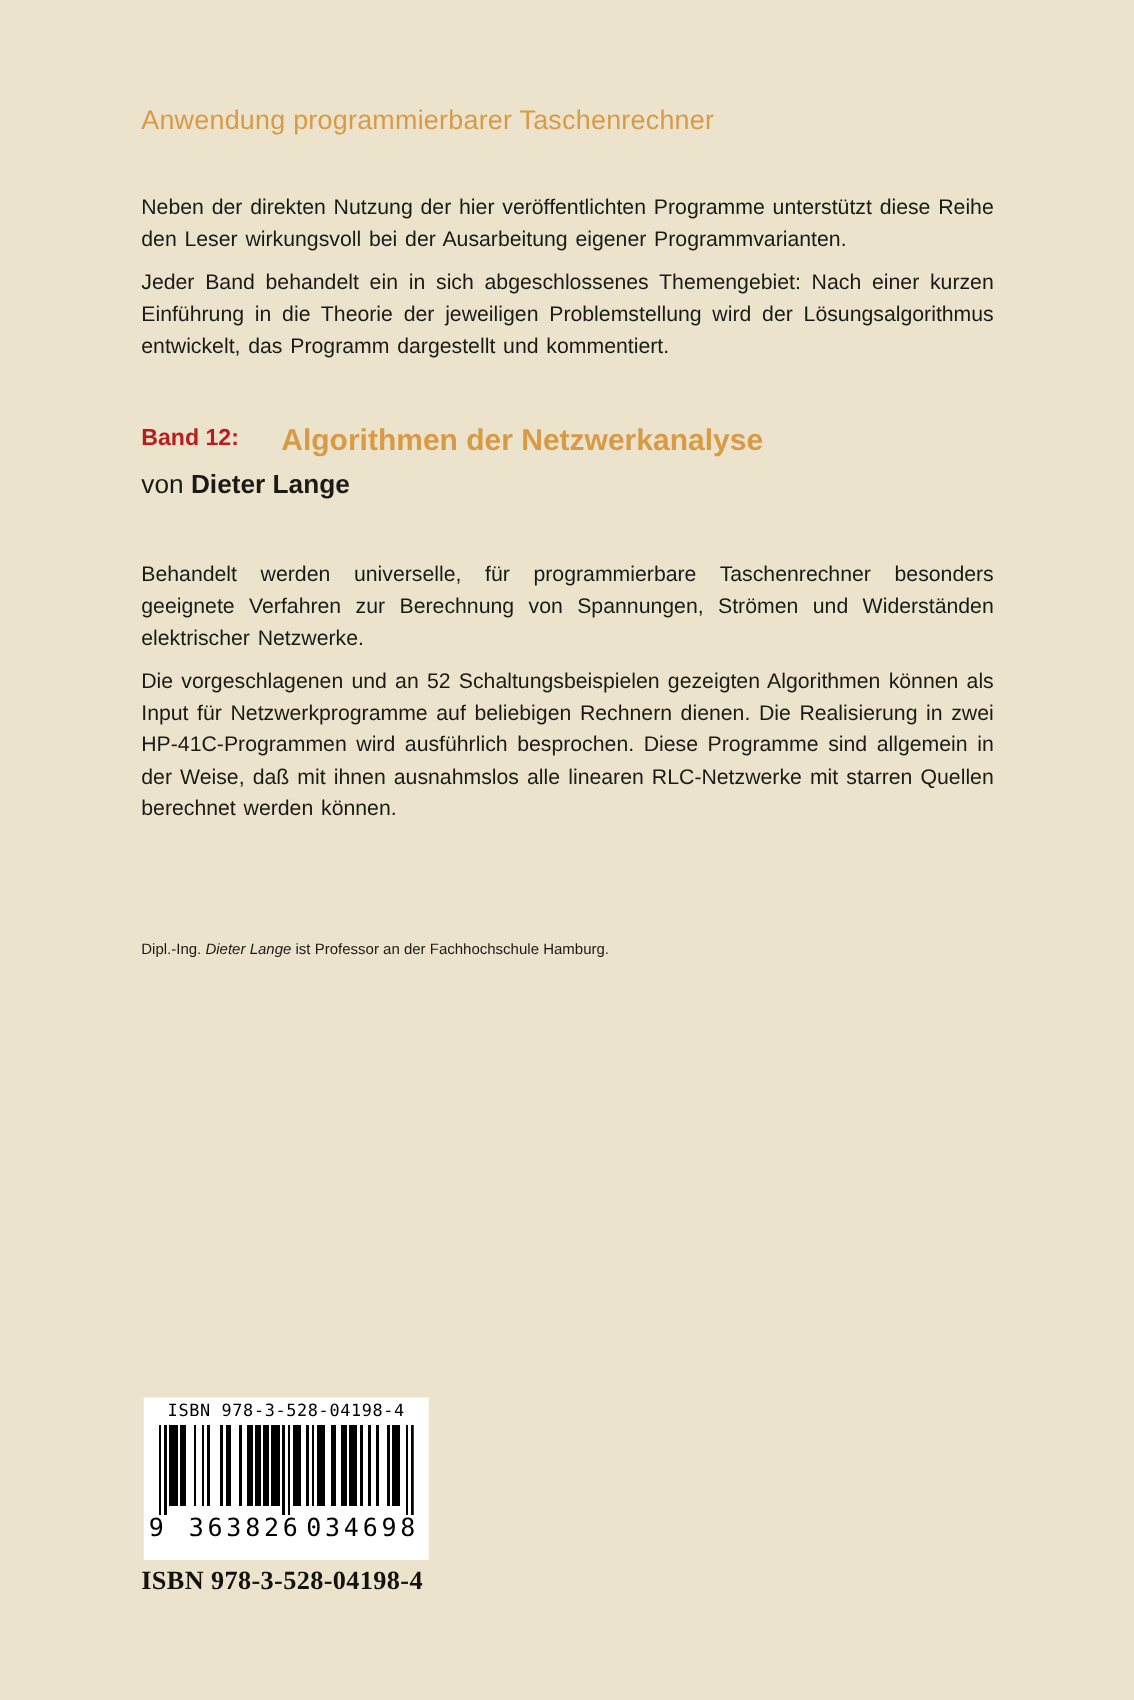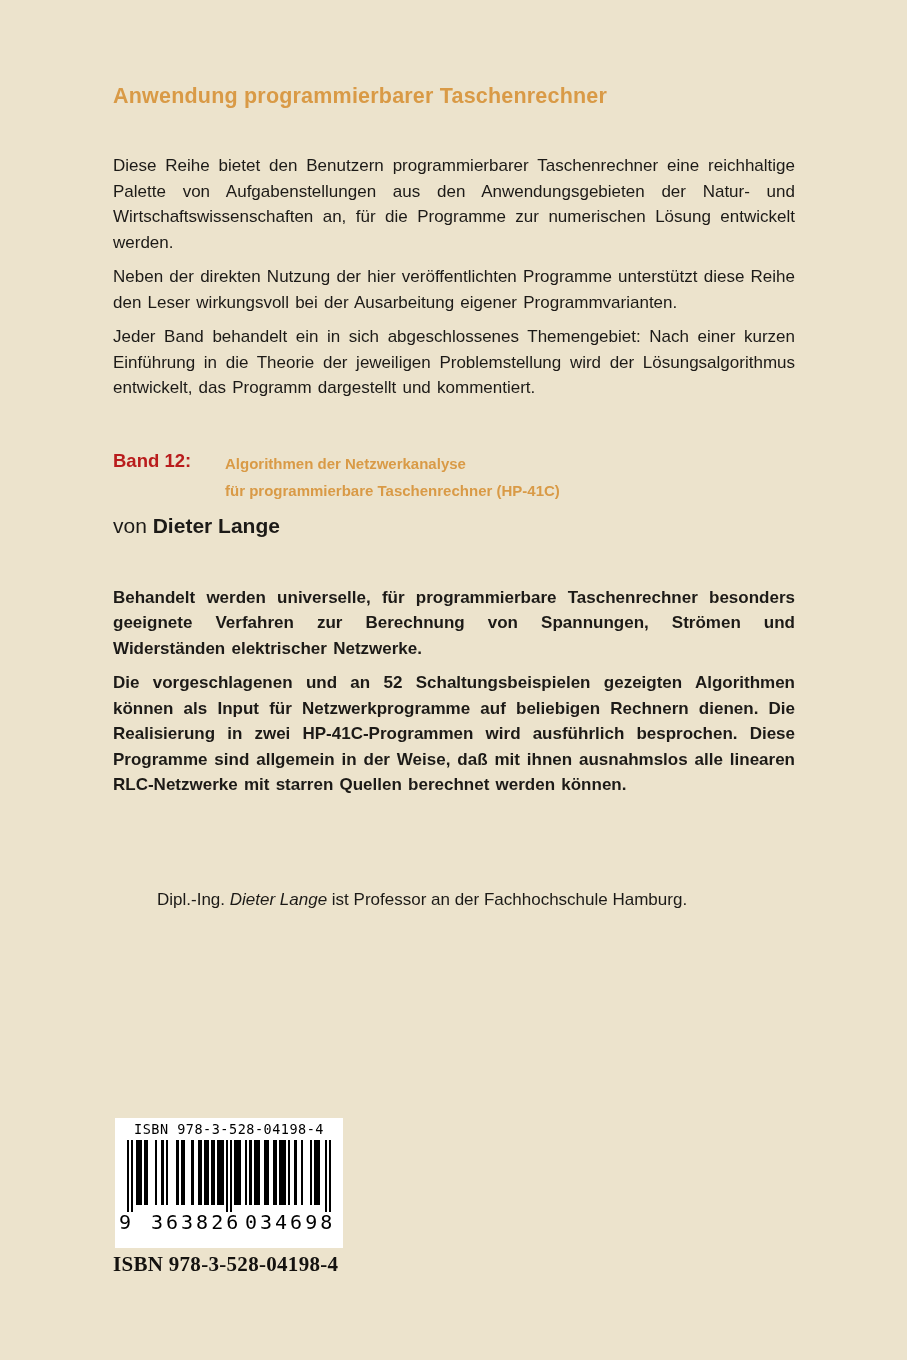--- a/index.html
+++ b/index.html
@@ -21,21 +21,21 @@
   }
   .content {
     position: absolute;
     left: 113px;
     right: 112px;
     top: 0;
   }
   .series-title {
     margin-top: 84px;
     font-size: 21.5px;
-    font-weight: bold;
+    font-weight: normal;
     color: #d99a46;
     letter-spacing: 0.2px;
   }
   .intro {
     margin-top: 44px;
   }
   .para {
     font-size: 17px;
     line-height: 25.5px;
     text-align: justify;
@@ -48,40 +48,38 @@
     align-items: flex-start;
   }
   .band-label {
     width: 112px;
     flex: 0 0 112px;
     font-size: 18.5px;
     font-weight: bold;
     color: #b91c1c;
   }
   .band-title {
-    font-size: 15px;
+    font-size: 24px;
     font-weight: bold;
     color: #d99a46;
     line-height: 27px;
   }
   .author-line {
     margin-top: 10px;
     font-size: 21px;
   }
   .author-line .author-name {
     font-weight: bold;
   }
   .description {
     margin-top: 47px;
-    font-weight: bold;
   }
   .footer-line {
     margin-top: 92px;
-    font-size: 17px;
-    margin-left: 44px;
+    font-size: 12px;
   }
   .footer-line .footer-author {
     font-style: italic;
   }
   .barcode-box {
     position: absolute;
     left: 115px;
     top: 1118px;
     width: 228px;
     height: 130px;
@@ -128,30 +126,28 @@
 </head>
 <body>
 
 <div class="page">
 
   <div class="content">
 
     <div class="series-title">Anwendung programmierbarer Taschenrechner</div>
 
     <div class="intro">
-      <p class="para">Diese Reihe bietet den Benutzern programmierbarer Taschenrechner eine reichhaltige Palette von Aufgabenstellungen aus den Anwendungsgebieten der Natur- und Wirtschaftswissenschaften an, für die Programme zur numerischen Lösung entwickelt werden.</p>
       <p class="para">Neben der direkten Nutzung der hier veröffentlichten Programme unterstützt diese Reihe den Leser wirkungsvoll bei der Ausarbeitung eigener Programmvarianten.</p>
       <p class="para">Jeder Band behandelt ein in sich abgeschlossenes Themengebiet: Nach einer kurzen Einführung in die Theorie der jeweiligen Problemstellung wird der Lösungsalgorithmus entwickelt, das Programm dargestellt und kommentiert.</p>
     </div>
 
     <div class="band-section">
       <div class="band-label">Band 12:</div>
       <div class="band-title">
         <div>Algorithmen der Netzwerkanalyse</div>
-        <div>für programmierbare Taschenrechner (HP-41C)</div>
       </div>
     </div>
 
     <div class="author-line">
       <span>von </span><span class="author-name">Dieter Lange</span>
     </div>
 
     <div class="description">
       <p class="para">Behandelt werden universelle, für programmierbare Taschenrechner besonders geeignete Verfahren zur Berechnung von Spannungen, Strömen und Widerständen elektrischer Netzwerke.</p>
       <p class="para">Die vorgeschlagenen und an 52 Schaltungsbeispielen gezeigten Algorithmen können als Input für Netzwerkprogramme auf beliebigen Rechnern dienen. Die Realisierung in zwei HP-41C-Programmen wird ausführlich besprochen. Diese Programme sind allgemein in der Weise, daß mit ihnen ausnahmslos alle linearen RLC-Netzwerke mit starren Quellen berechnet werden können.</p>

